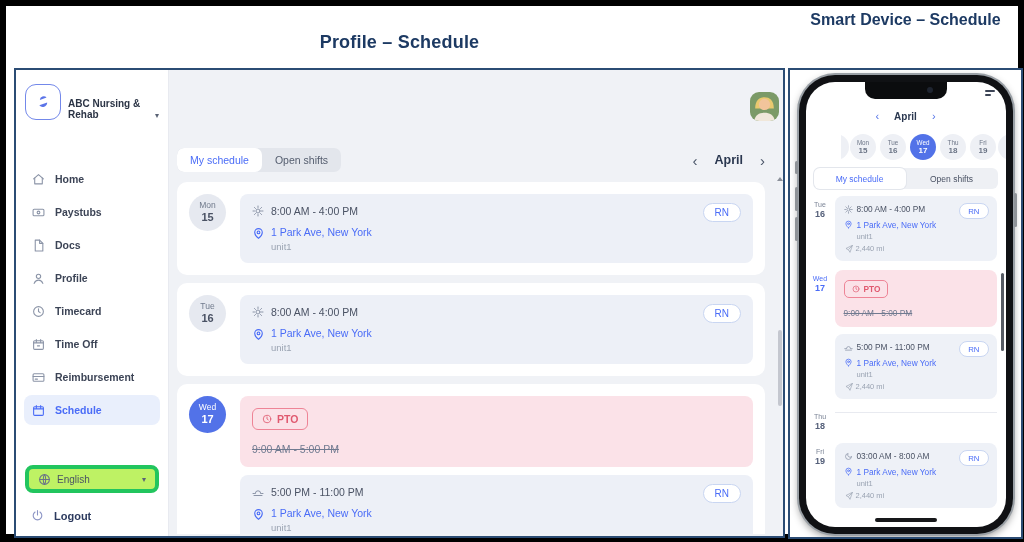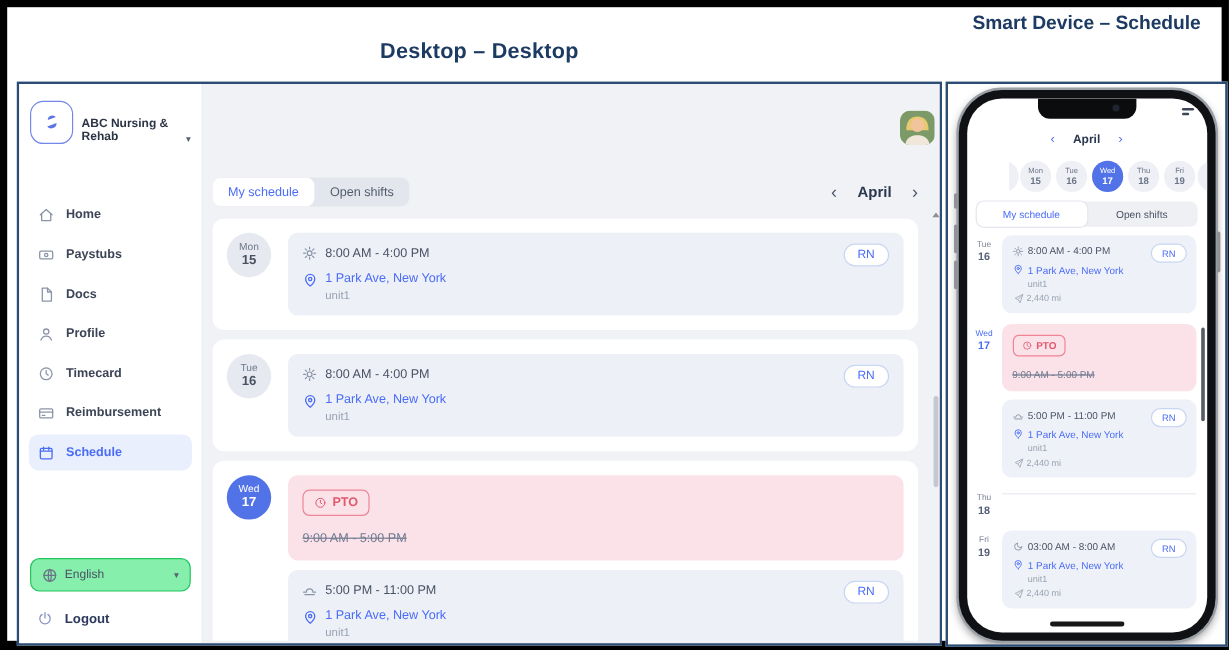--- a/index.html
+++ b/index.html
@@ -29,22 +29,22 @@
   .menu { margin-top:44px; display:flex; flex-direction:column; gap:3px; }
   .mi { display:flex; align-items:center; gap:10px; height:30px; margin:0 8px; padding:0 8px;
     font-size:10.5px; font-weight:700; color:#3c4456; border-radius:8px; cursor:pointer; }
   .mi .mi-ico { color:#8b94a7; display:flex; }
   .mi.active { background:#e9effc; color:#4a6cf7; }
   .mi.active .mi-ico { color:#4a6cf7; }
   .mi-ico svg, .s-ico svg, .g-ico svg { width:13px; height:13px; fill:none; stroke:currentColor;
     stroke-width:2; stroke-linecap:round; stroke-linejoin:round; }
 
   .sidebar-bottom { margin-top:auto; padding:0 9px 14px; }
-  .lang-select { border:1px solid #22c55e; border-radius:8px; height:28px; display:flex;
-    align-items:center; gap:6px; padding:0 9px; font-size:10px; color:#4a5264; background:#86efac; cursor:pointer; }
+  .lang-select { border:4px solid #22c55e; border-radius:8px; height:28px; display:flex;
+    align-items:center; gap:6px; padding:0 9px; font-size:10px; color:#4a5264; background:#bef264; cursor:pointer; }
   .lang-select .g-ico { color:#6b7486; display:flex; }
   .logout { margin-top:16px; display:flex; align-items:center; gap:10px; padding-left:6px;
     font-size:11px; font-weight:700; color:#2c3a5e; cursor:pointer; }
   .logout .g-ico { color:#8a93c4; display:flex; }
 
   .main { flex:1; position:relative; background:#f0f2f6; }
   .avatar { position:absolute; top:22px; right:4px; width:29px; height:29px; border-radius:9px;
     overflow:hidden; cursor:pointer; }
   .toolbar { position:absolute; top:78px; left:8px; right:18px; display:flex;
     justify-content:space-between; align-items:center; }
@@ -183,21 +183,21 @@
     background:#565b64; border-radius:2px; }
   .home-indicator { position:absolute; bottom:5px; left:50%; transform:translateX(-50%);
     width:62px; height:4px; background:#17181a; border-radius:2px; z-index:6; }
 </style>
 </head>
 <body>
 
 <div class="canvas">
   <div class="inner">
 
-    <div class="title-desktop">Desktop – Desktop</div>
+    <div class="title-desktop">Profile – Schedule</div>
     <div class="title-mobile">Smart Device – Schedule</div>
 
     <div class="desktop-panel">
       <aside class="sidebar">
         <div class="org">
           <span class="logo">
             <svg viewBox="0 0 24 24">
                 <path d="M8.2 9.6a4.6 4.6 0 0 1 8.1-2.9z" fill="#5b74e8"></path>
                 <path d="M17 12.6a5.3 5.3 0 0 1-9.4 3.4z" fill="#5b74e8"></path>
               </svg>
@@ -248,20 +248,29 @@
                 <svg viewBox="0 0 24 24">
                   <circle cx="12" cy="12" r="9"></circle>
                   <path d="M12 7v5l3 2"></path>
                 </svg>
               </span>
             <span>Timecard</span>
           </div>
           <div class="mi">
             <span class="mi-ico">
                 <svg viewBox="0 0 24 24">
+                  <rect x="3" y="5" width="18" height="16" rx="2"></rect>
+                  <path d="M8 3v4M16 3v4M3 9h18M10 14.5h4"></path>
+                </svg>
+              </span>
+            <span>Time Off</span>
+          </div>
+          <div class="mi">
+            <span class="mi-ico">
+                <svg viewBox="0 0 24 24">
                   <rect x="2" y="5" width="20" height="14" rx="2"></rect>
                   <path d="M2 10h20M6 15h4"></path>
                 </svg>
               </span>
             <span>Reimbursement</span>
           </div>
           <div class="mi active">
             <span class="mi-ico">
                 <svg viewBox="0 0 24 24">
                   <rect x="3" y="5" width="18" height="16" rx="2"></rect>

